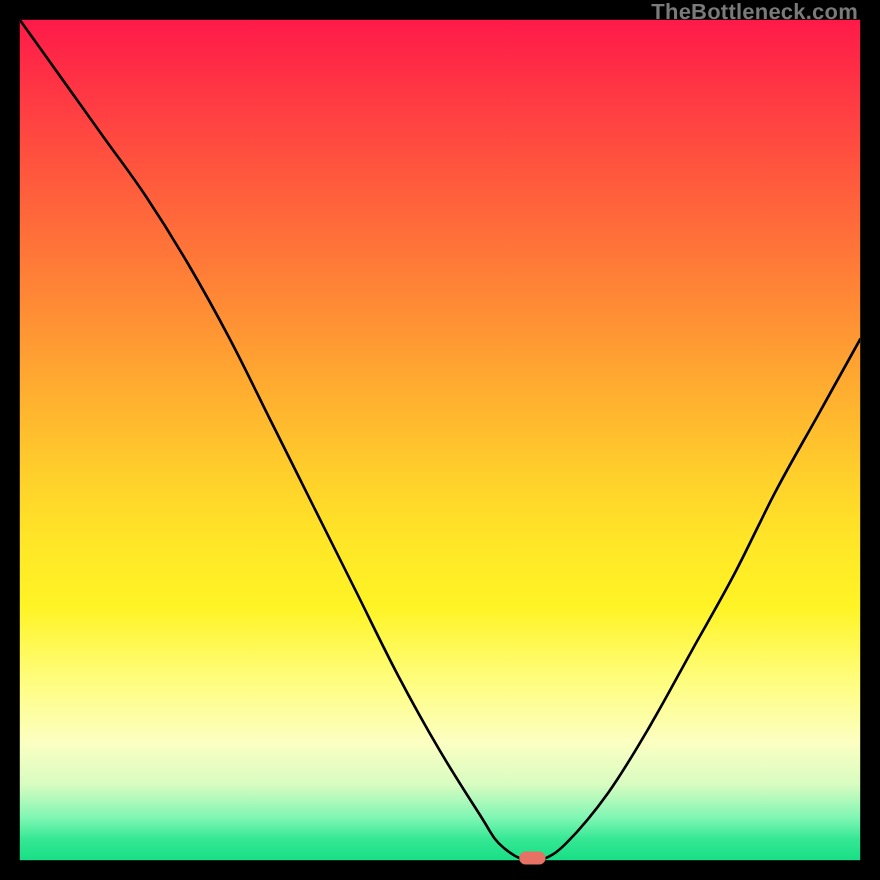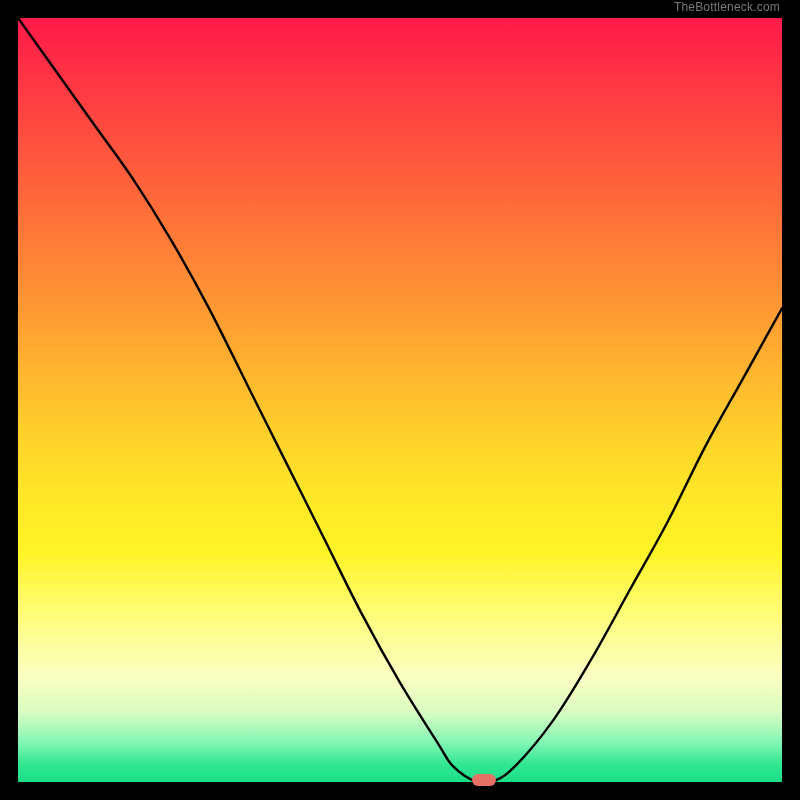--- a/index.html
+++ b/index.html
@@ -48,22 +48,22 @@
     left: 0;
     top: 0;
     width: 764px;
     height: 764px;
     pointer-events: none;
   }
   .watermark {
     position: absolute;
     top: 0px;
     right: 20px;
-    font-size: 12px;
-    font-weight: 400;
+    font-size: 20px;
+    font-weight: 700;
     color: #7a7a7a;
     letter-spacing: 0.2px;
   }
   .marker {
     position: absolute;
     width: 24px;
     height: 12px;
     border-radius: 6px;
     background: #e77165;
     transform: translate(-50%, -50%);

